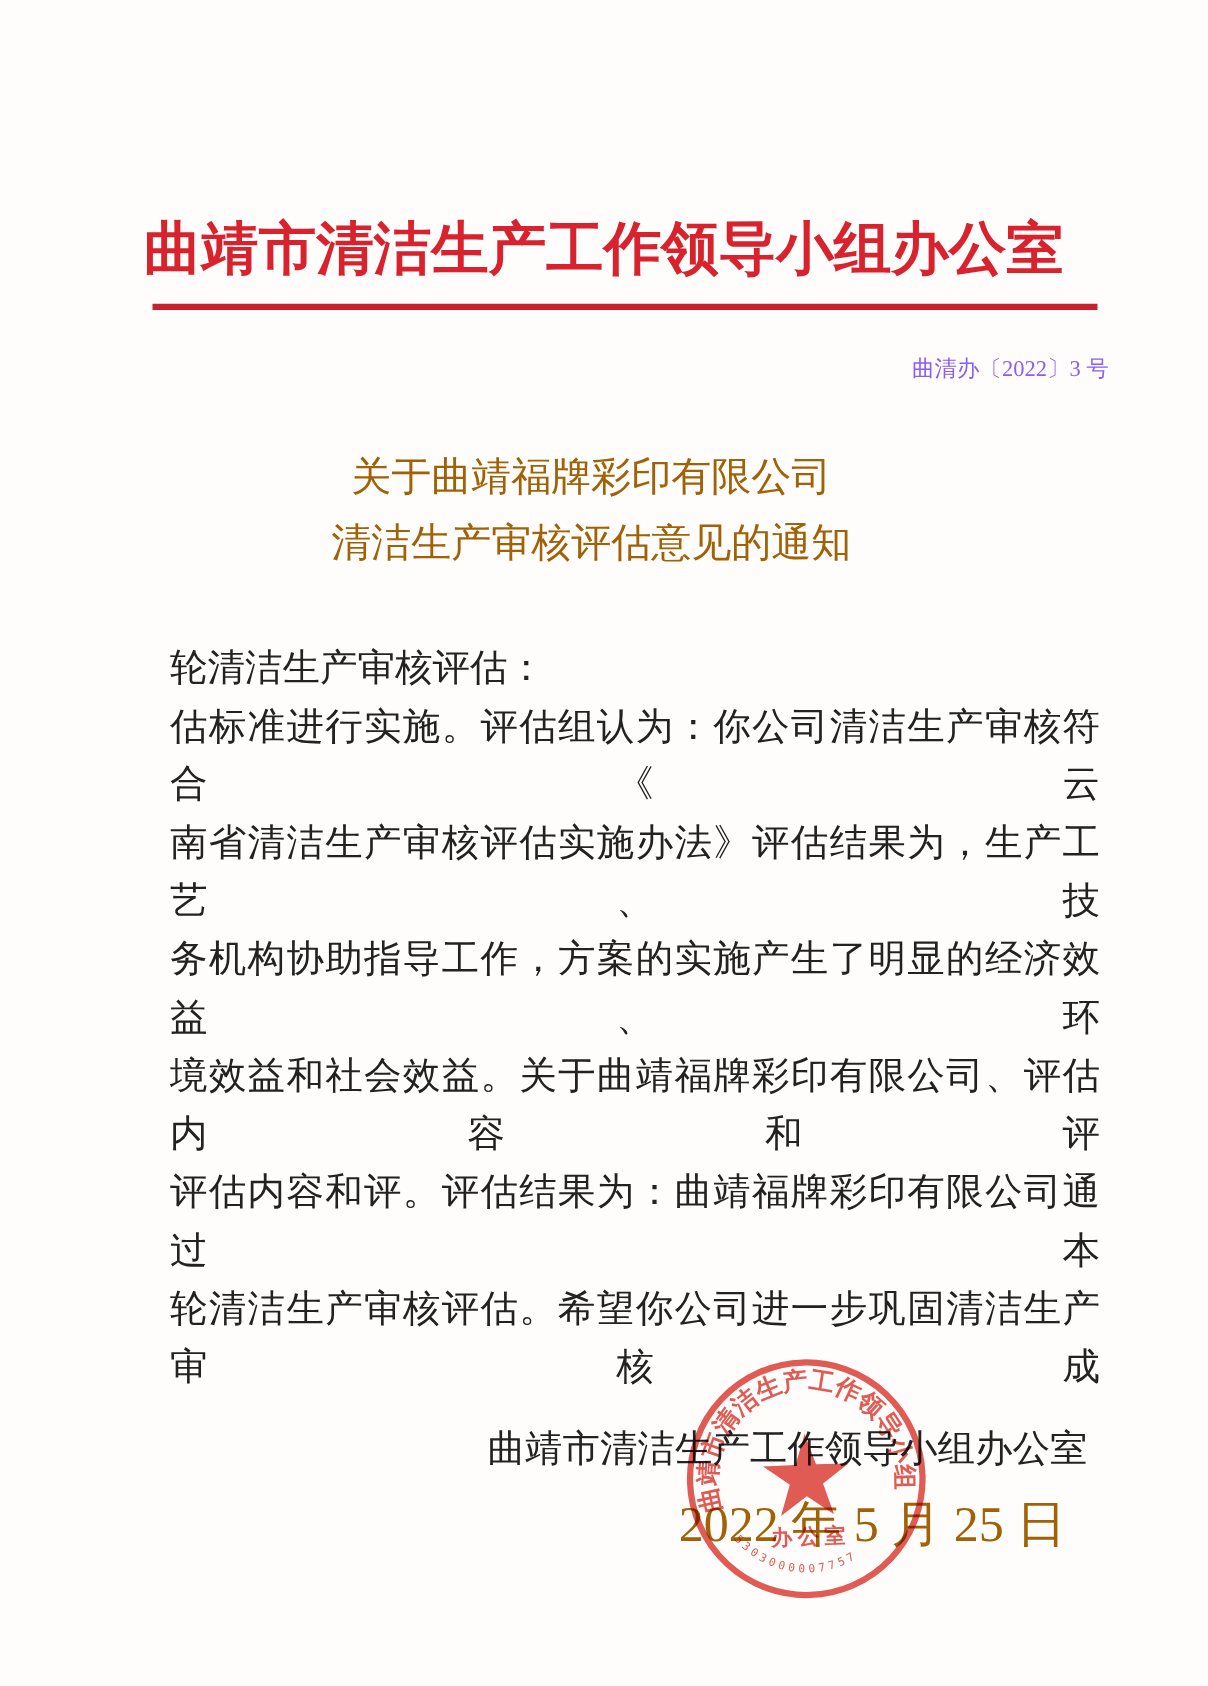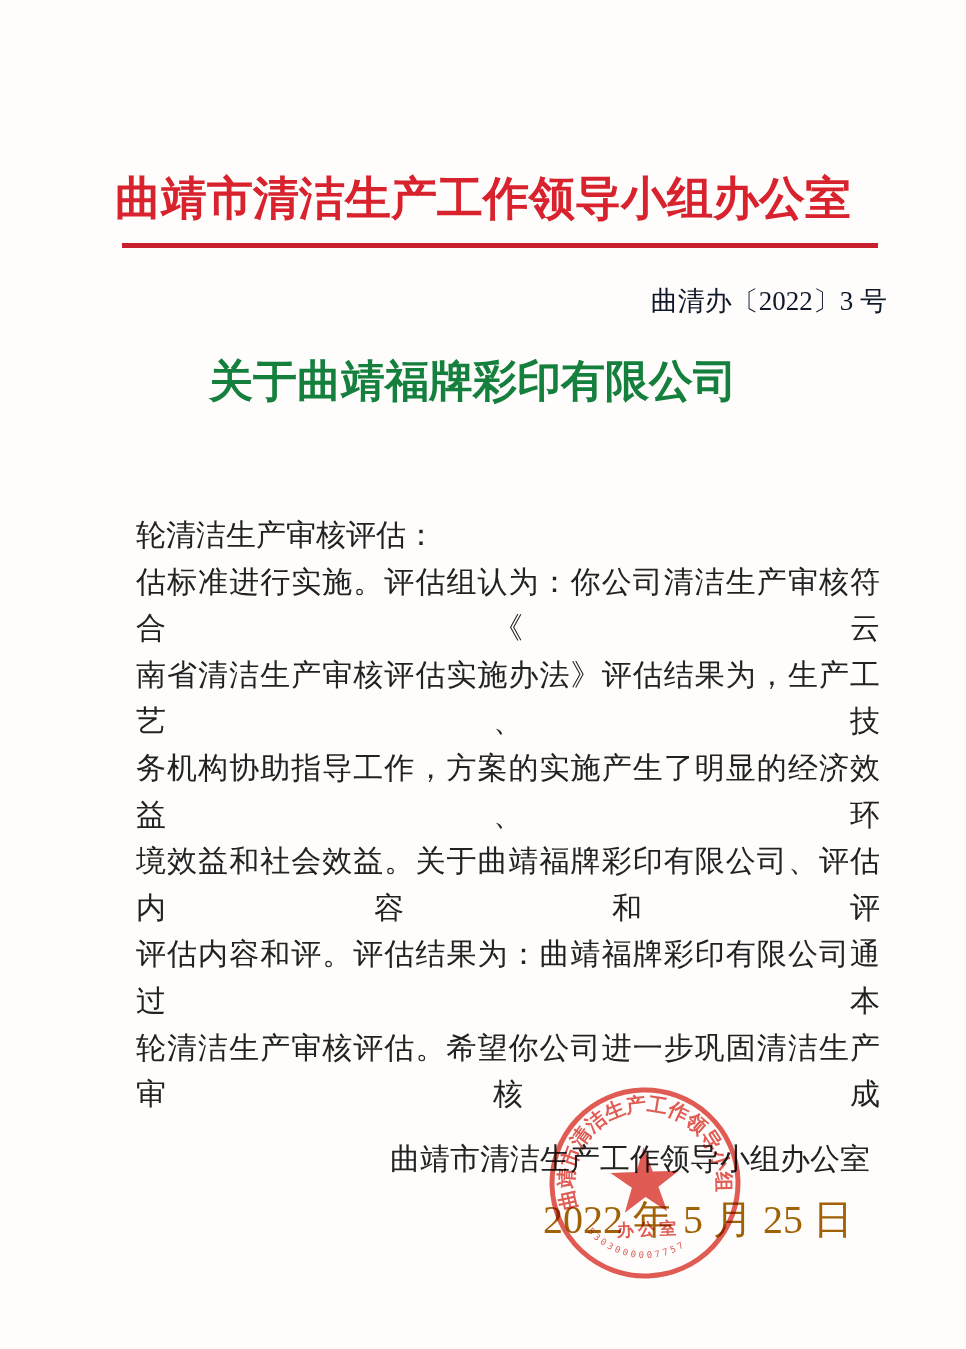--- a/index.html
+++ b/index.html
@@ -25,34 +25,34 @@
     white-space: nowrap;
   }
   .head-rule {
     position: absolute;
     left: 122px; width: 756px; top: 243px; height: 5px;
     background: #c9202f;
   }
   .doc-number {
     position: absolute;
     top: 283px; right: 79px;
-    font-size: 27px;
-    color: #0f172a;
+    font-size: 18px;
+    color: #8b5cf6;
     white-space: nowrap;
   }
 
   
   .doc-title {
     position: absolute;
     left: 0; right: 20px; top: 355px;
     text-align: center;
-    font-size: 44px;
+    font-size: 32px;
     line-height: 53px;
-    font-weight: 700;
-    color: #15803d;
+    font-weight: 400;
+    color: #a16207;
   }
 
   
   .body-block {
     position: absolute;
     left: 136px; top: 512px; width: 744px;
     font-size: 30px;
     line-height: 46.6px;
     color: #222;
   }
@@ -93,20 +93,21 @@
 <div class="page">
 
   <div class="agency-head">曲靖市清洁生产工作领导小组办公室</div>
 
   <div class="head-rule"></div>
 
   <div class="doc-number">曲清办〔2022〕3 号</div>
 
   <div class="doc-title">
     <div>关于曲靖福牌彩印有限公司</div>
+    <div>清洁生产审核评估意见的通知</div>
   </div>
 
   <div class="body-block">
     <div class="body-line">轮清洁生产审核评估：</div>
     <div class="body-line justify">估标准进行实施。评估组认为：你公司清洁生产审核符合《云</div>
     <div class="body-line justify">南省清洁生产审核评估实施办法》评估结果为，生产工艺、技</div>
     <div class="body-line justify">务机构协助指导工作，方案的实施产生了明显的经济效益、环</div>
     <div class="body-line justify">境效益和社会效益。关于曲靖福牌彩印有限公司、评估内容和评</div>
     <div class="body-line justify">评估内容和评。评估结果为：曲靖福牌彩印有限公司通过本</div>
     <div class="body-line justify">轮清洁生产审核评估。希望你公司进一步巩固清洁生产审核成</div>

